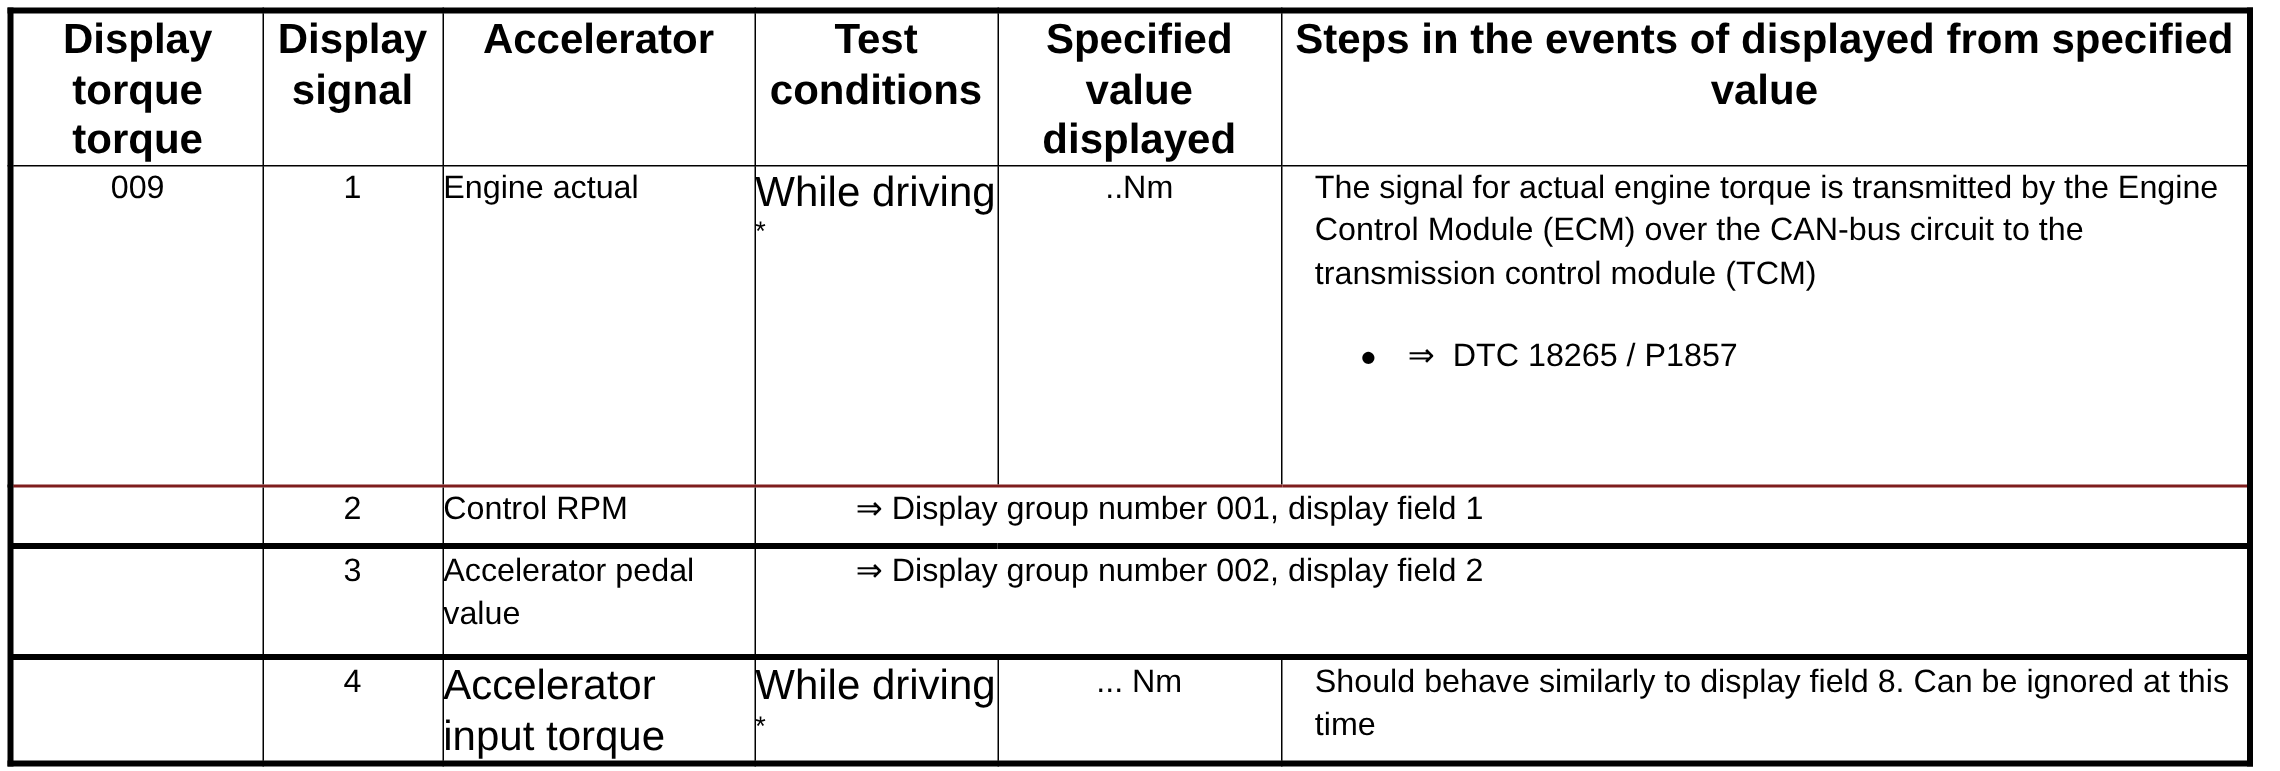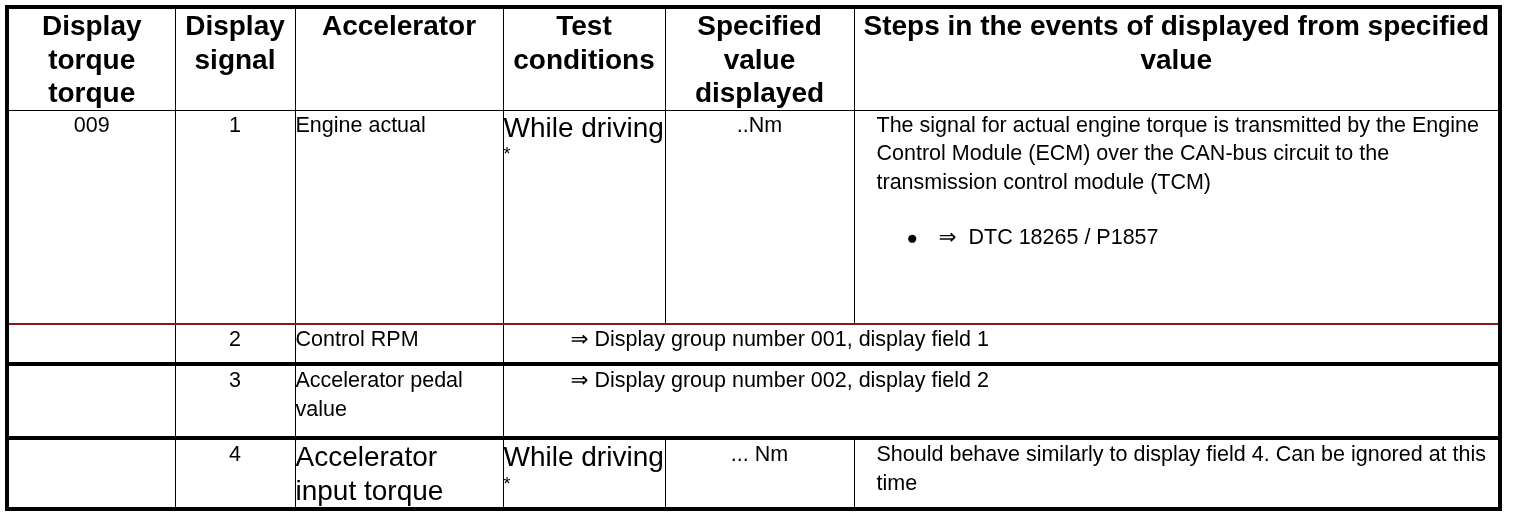--- a/index.html
+++ b/index.html
@@ -223,20 +223,20 @@
         <td>
           <span class="cell-sub">Accelerator</span>
           <span class="cell-sub">input torque</span>
         </td>
         <td>
           <span class="cell-sub">While driving</span>
           <span class="note-star">*</span>
         </td>
         <td class="ctr">... Nm</td>
         <td class="last">
-          <span class="para">Should behave similarly to display field 4. Can be ignored at this time</span>
+          <span class="para">Should behave similarly to display field 8. Can be ignored at this time</span>
         </td>
       </tr>
 
     </tbody>
   </table>
 
 </div>
 
 </body></html>

